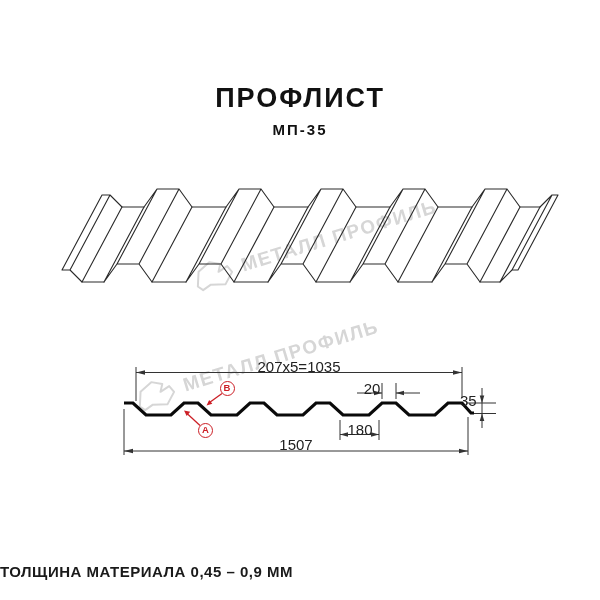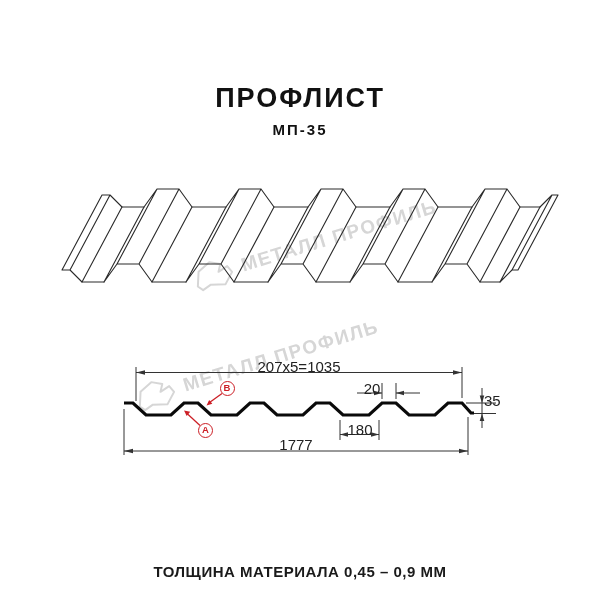--- a/index.html
+++ b/index.html
@@ -33,21 +33,21 @@
   }
   .dim.centered{transform:translateX(-50%);}
   
   .callout{
     width:13px;height:13px;border:1.6px solid #cc1f26;border-radius:50%;
     display:flex;align-items:center;justify-content:center;
     font-size:9.5px;font-weight:700;color:#cc1f26;line-height:1;
   }
   
   .caption{
-    left:0;top:527px;width:600px;text-align:center;
+    left:0;top:527px;width:600px;
     font-size:15px;font-weight:700;letter-spacing:0.5px;color:#1a1a1a;
   }
   svg{display:block;}
 </style>
 </head>
 <body>
 
 <div id="canvas">
 
   <div class="abs title">ПРОФЛИСТ</div>
@@ -123,22 +123,22 @@
     <g stroke="#cc1f26" stroke-width="1.3" fill="#cc1f26">
       <line x1="222" y1="357.5" x2="209.5" y2="366.5"></line>
       <polygon points="206.5,369.5 212.3,367.8 209.2,363.9" stroke="none"></polygon>
       <line x1="200" y1="389.5" x2="187" y2="377.5"></line>
       <polygon points="184,374.5 190.2,375.7 186.7,379.9" stroke="none"></polygon>
     </g>
   </svg>
 
   <span class="abs dim centered" style="left:299px;top:322px">207x5=1035</span>
   <span class="abs dim centered" style="left:372px;top:344px">20</span>
-  <span class="abs dim" style="left:484px;top:356px">35</span>
+  <span class="abs dim" style="left:460px;top:356px">35</span>
   <span class="abs dim centered" style="left:360px;top:385px">180</span>
-  <span class="abs dim centered" style="left:296px;top:400px">1777</span>
+  <span class="abs dim centered" style="left:296px;top:400px">1507</span>
 
   <div class="abs callout" style="left:219.5px;top:344.5px">B</div>
   <div class="abs callout" style="left:198px;top:386.5px">A</div>
 
   <div class="abs caption">ТОЛЩИНА МАТЕРИАЛА 0,45 – 0,9 ММ</div>
 
 </div>
 
 </body></html>

